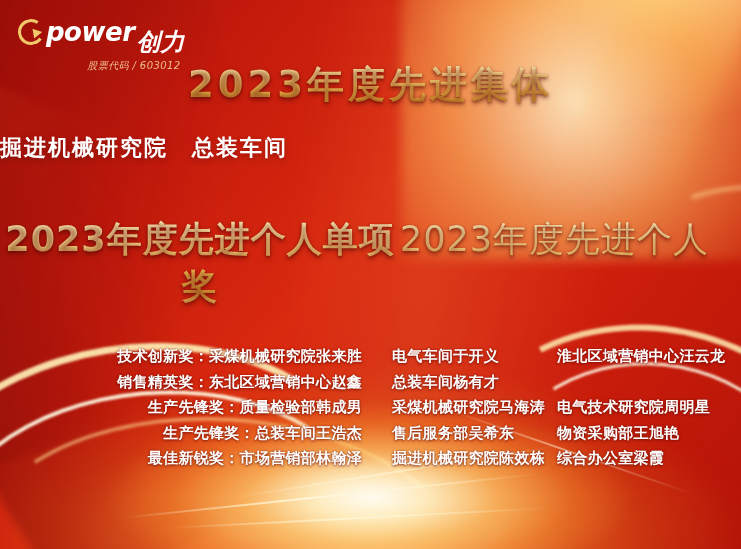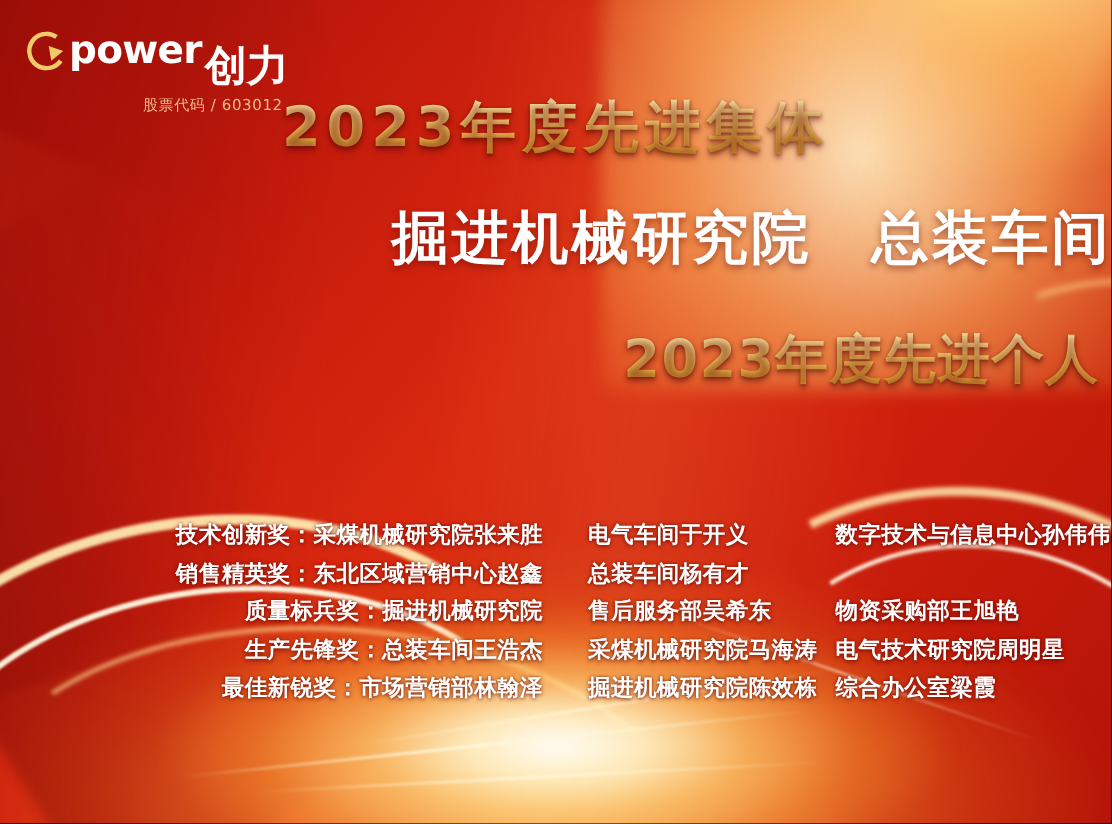--- a/index.html
+++ b/index.html
@@ -156,20 +156,21 @@
   .st1 { left: 120px; bottom: 52px; width: 420px; transform: rotate(-6deg); }
   .st2 { left: 170px; bottom: 30px; width: 380px; transform: rotate(-3deg); opacity: .8; }
   .st3 { left: 230px; bottom: 76px; width: 330px; transform: rotate(-9deg); opacity: .65; }
   .st4 { right: 40px; bottom: 96px; width: 260px; transform: rotate(19deg); opacity: .55; }
 
   
   .logo {
     position: absolute;
     left: 18px; top: 10px;
     z-index: 6;
+    font-style: italic;
   }
   .logo-row {
     display: flex;
     align-items: center;
     gap: 2px;
   }
   .logo-mark {
     position: relative;
     width: 26px; height: 26px;
     border: 3.5px solid #f0c96a;
@@ -189,21 +190,21 @@
   }
   .logo-word {
     font-family: "DejaVu Sans", "Liberation Sans", sans-serif;
     font-size: 26px;
     font-weight: 700;
     letter-spacing: -0.5px;
     color: #ffffff;
     line-height: 1;
   }
   .logo-cn {
-    font-size: 28px;
+    font-size: 24px;
     font-weight: 700;
     color: #ffffff;
     line-height: 1;
     letter-spacing: 0px;
     margin-top: 20px;
   }
   .logo-sub {
     margin-top: 5px;
     text-align: right;
     font-size: 10px;
@@ -228,22 +229,22 @@
     left: 0; right: 0; top: 60px;
     text-align: center;
     font-size: 37px;
     font-weight: 700;
     letter-spacing: 4px;
     z-index: 5;
   }
   .subtitle {
     position: absolute;
     left: 0; right: 0; top: 133px;
-    text-align: right;
-    font-size: 38px;
+    text-align: left;
+    font-size: 22px;
     font-weight: 700;
     letter-spacing: 2px;
     color: #ffffff;
     text-shadow: 0 2px 5px rgba(100,12,6,0.55);
     z-index: 5;
     white-space: pre;
   }
   .headings {
     position: absolute;
     left: 0; right: 0; top: 216px;
@@ -252,23 +253,23 @@
   }
   .heading-left {
     flex: 0 0 400px;
     text-align: center;
     font-size: 35px;
     font-weight: 700;
     letter-spacing: 1px;
   }
   .heading-right {
     flex: 1;
-    text-align: right;
+    text-align: left;
     font-size: 35px;
-    font-weight: 700;
+    font-weight: 400;
     letter-spacing: 1px;
     padding-right: 8px;
   }
 
   
   .lists {
     position: absolute;
     left: 0; right: 0; top: 296px;
     display: flex;
     z-index: 5;
@@ -348,47 +349,48 @@
       <span class="logo-word">power</span>
       <span class="logo-cn">创力</span>
     </div>
     <div class="logo-sub">股票代码 / 603012</div>
   </div>
 
   <div class="title-main gold">2023年度先进集体</div>
   <div class="subtitle">掘进机械研究院　总装车间</div>
 
   <div class="headings">
+    <div class="heading-left gold">2023年度先进个人单项奖</div>
     <div class="heading-right gold">2023年度先进个人</div>
   </div>
 
   <div class="lists">
     <div class="col-left">
       <div class="entry">技术创新奖：采煤机械研究院张来胜</div>
       <div class="entry">销售精英奖：东北区域营销中心赵鑫</div>
-      <div class="entry">质量标兵奖：掘进机械研究院</div>
+      <div class="entry">生产先锋奖：质量检验部韩成男</div>
       <div class="entry">生产先锋奖：总装车间王浩杰</div>
       <div class="entry">最佳新锐奖：市场营销部林翰泽</div>
     </div>
     <div class="col-right">
       <div class="pair-row">
         <span class="cell-a">电气车间于开义</span>
-        <span class="cell-b">数字技术与信息中心孙伟伟</span>
+        <span class="cell-b">淮北区域营销中心汪云龙</span>
       </div>
       <div class="pair-row">
         <span class="cell-a">总装车间杨有才</span>
+      </div>
+      <div class="pair-row">
+        <span class="cell-a">采煤机械研究院马海涛</span>
+        <span class="cell-b">电气技术研究院周明星</span>
       </div>
       <div class="pair-row">
         <span class="cell-a">售后服务部吴希东</span>
         <span class="cell-b">物资采购部王旭艳</span>
       </div>
       <div class="pair-row">
-        <span class="cell-a">采煤机械研究院马海涛</span>
-        <span class="cell-b">电气技术研究院周明星</span>
-      </div>
-      <div class="pair-row">
         <span class="cell-a">掘进机械研究院陈效栋</span>
         <span class="cell-b">综合办公室梁霞</span>
       </div>
     </div>
   </div>
 
 </div>
 
 </body></html>

